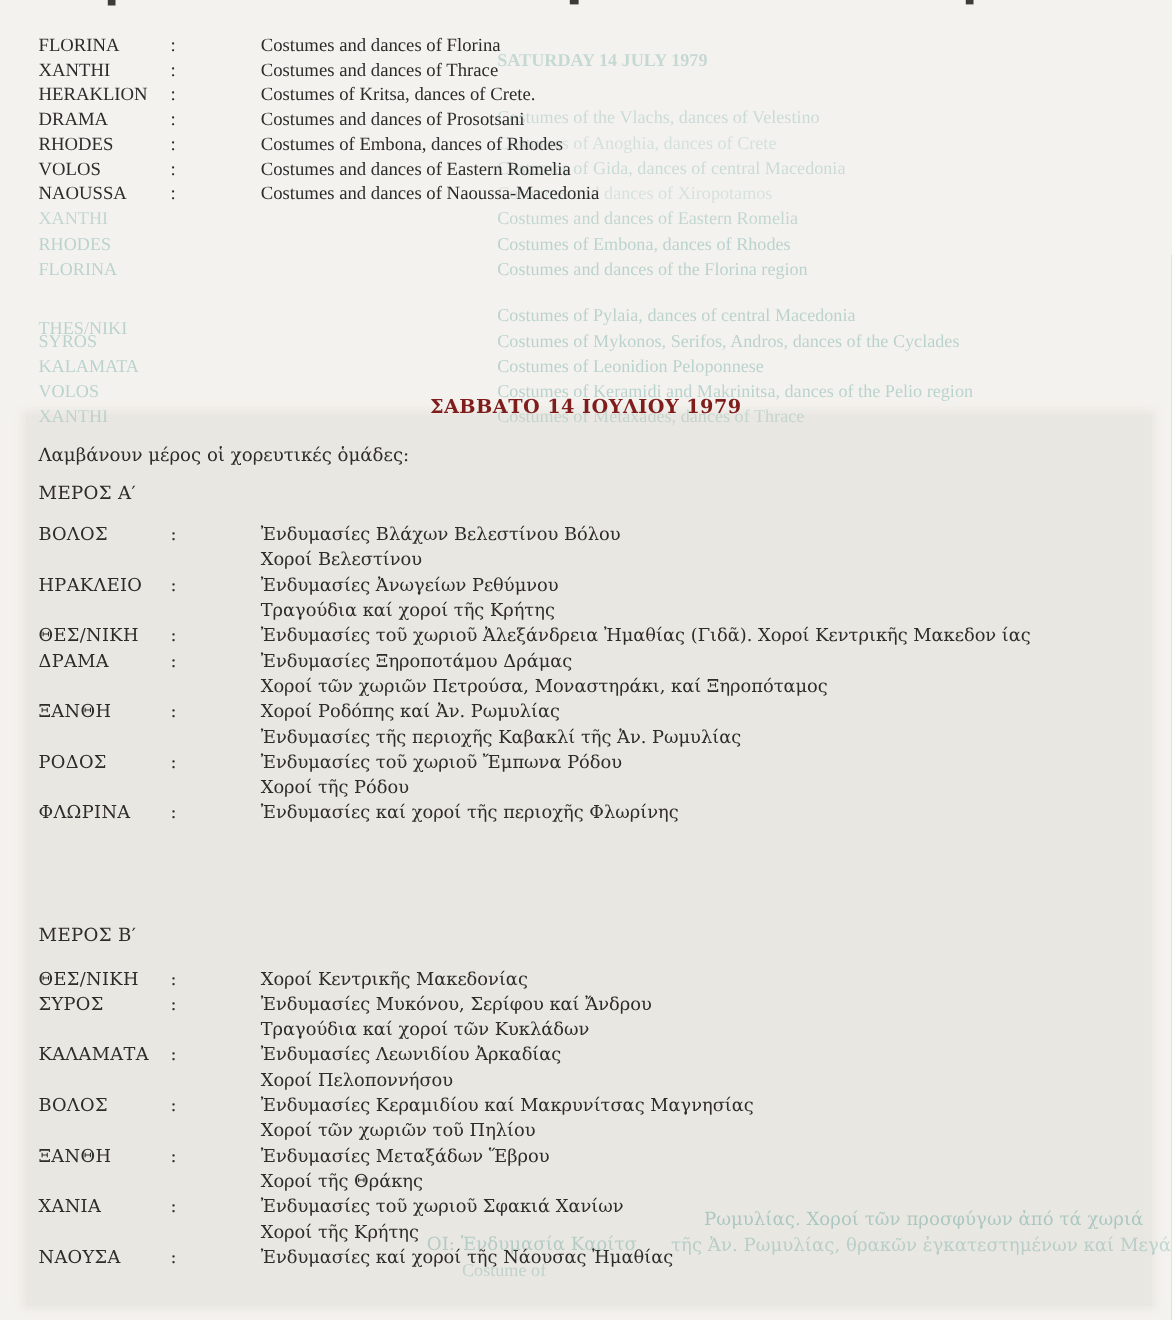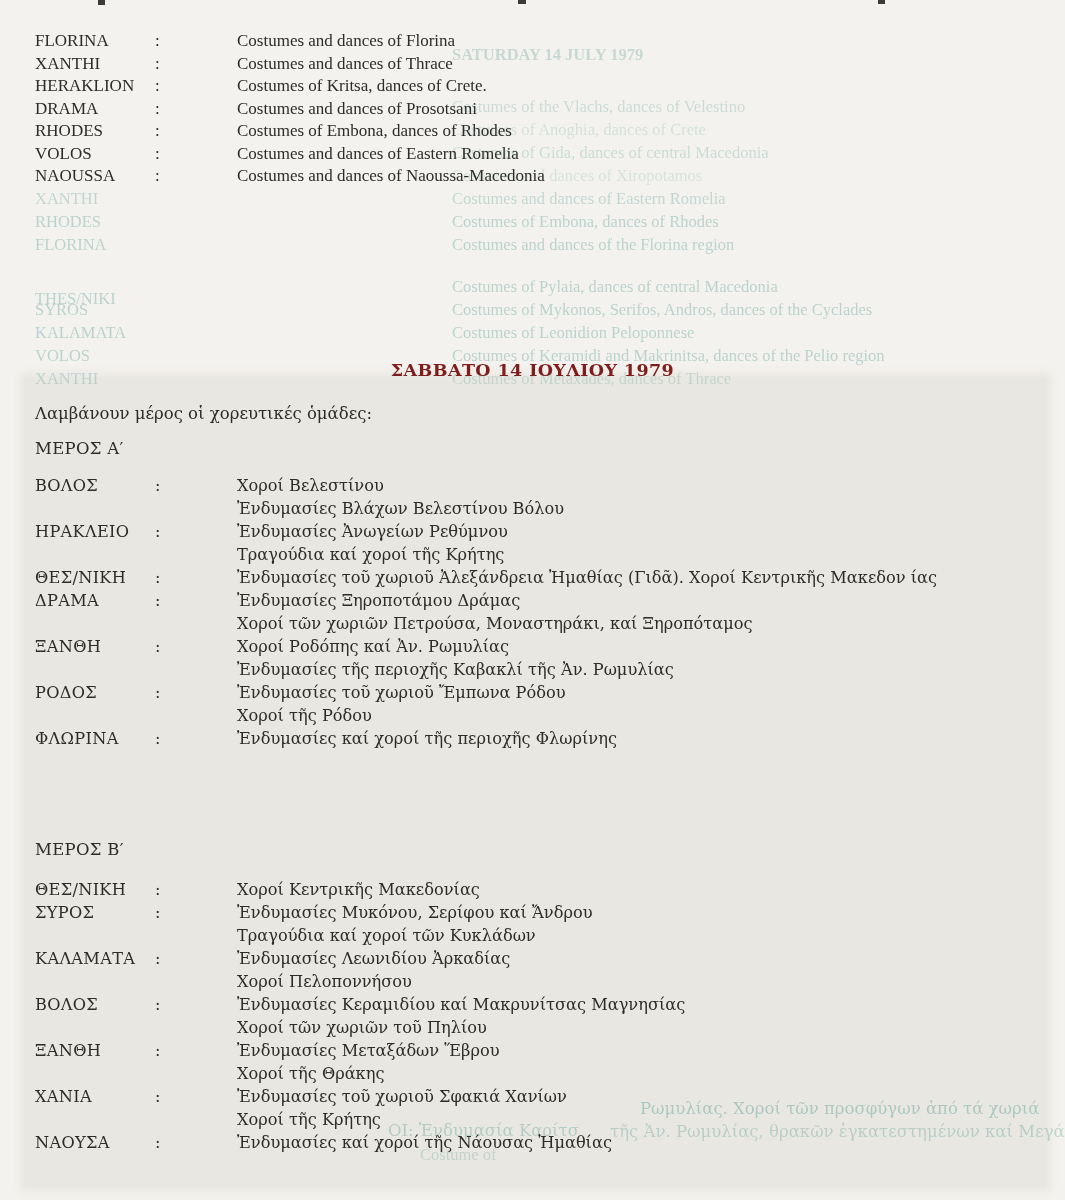--- a/index.html
+++ b/index.html
@@ -131,22 +131,22 @@
 
   <div id="main-title" class="greek">ΣΑΒΒΑΤΟ 14 ΙΟΥΛΙΟΥ 1979</div>
   <div id="intro-line" class="greek">Λαμβάνουν μέρος οἱ χορευτικές ὁμάδες:</div>
 
   <div id="part-a-heading" class="greek">ΜΕΡΟΣ Α′</div>
   <div id="part-a-block" class="program greek">
     <div class="row">
       <div class="c-label">ΒΟΛΟΣ</div>
       <div class="c-colon">:</div>
       <div class="c-desc">
+        <div>Ἐνδυμασίες Βλάχων Βελεστίνου Βόλου</div>
         <div>Χοροί Βελεστίνου</div>
-        <div>Ἐνδυμασίες Βλάχων Βελεστίνου Βόλου</div>
       </div>
     </div>
     <div class="row">
       <div class="c-label">ΗΡΑΚΛΕΙΟ</div>
       <div class="c-colon">:</div>
       <div class="c-desc">
         <div>Ἐνδυμασίες Ἀνωγείων Ρεθύμνου</div>
         <div>Τραγούδια καί χοροί τῆς Κρήτης</div>
       </div>
     </div>

